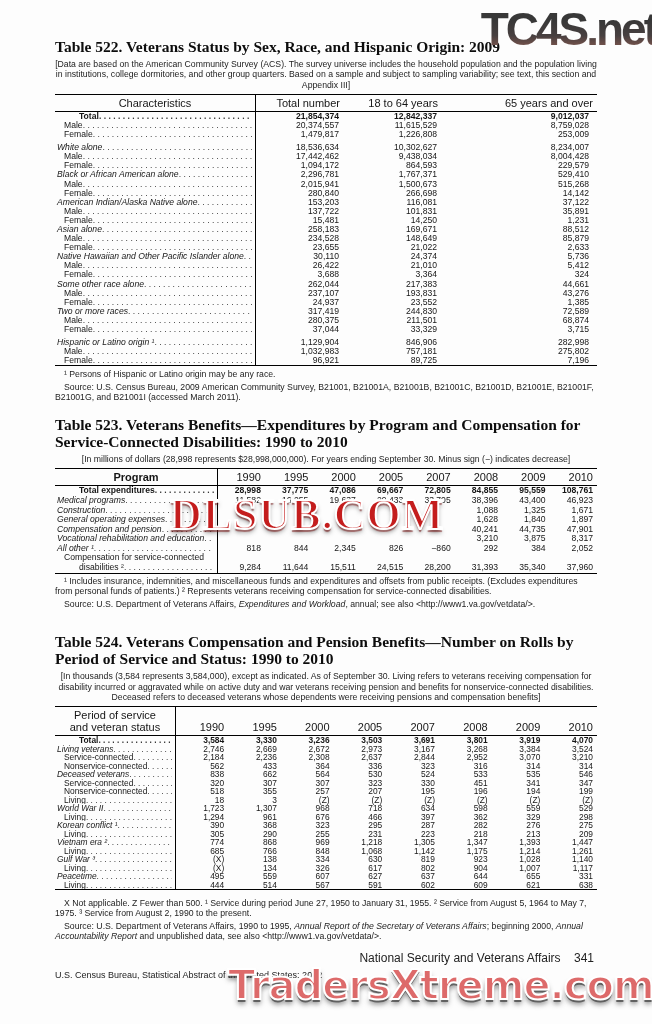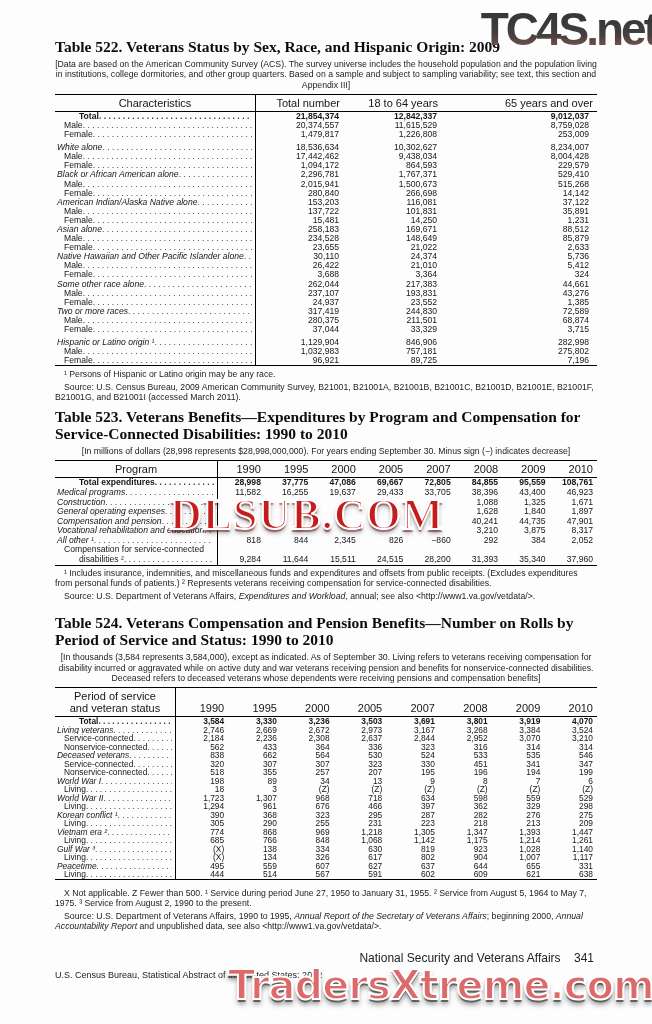--- a/index.html
+++ b/index.html
@@ -33,36 +33,36 @@
 
   .t522 tbody td{line-height:9.1px;}
   .t522 th:first-child{width:196px;}
   .t522 th:nth-child(2){width:84px;}
   .t522 th:nth-child(3){width:94px;}
   .t522 td.num{padding-right:5px;}
   .t522 tr td:nth-child(4).num{padding-right:8px;}
   .t522 th.hnum{padding-right:4px;}
 
   .t523 tbody td{line-height:9.6px;}
-  .t523 th:first-child{width:158px;}
+  .t523 th:first-child{width:158px;font-weight:bold;}
   .t523 td.num,.t523 th.hnum{padding-right:4px;}
 
   .t524 tbody td{line-height:8.5px;font-size:8.4px;}
   .t524 th:first-child{width:116px;}
   .t524 td.num,.t524 th.hnum{padding-right:4px;}
 
   
   .fn{font-size:8.7px;line-height:10.2px;margin:2.5px 0 0;text-indent:9px;color:#1c1c1c;}
   .fn .em{font-style:italic;}
   .mt8{margin-top:8px;}
 
   
   .sec{margin-bottom:5px;}
-  .sec523{margin-top:6px;}
-  .sec524{margin-top:13px;}
+  .sec523{margin-top:14px;}
+  .sec524{margin-top:24px;}
 
   
   .footer-head{position:absolute;top:951px;right:58px;font-size:12px;color:#222;
                font-family:"Liberation Sans",sans-serif;}
   .footer-head .pg{margin-left:10px;}
   .imprint{position:absolute;top:970px;left:55px;font-size:9px;color:#222;}
 
   
   .wm-top{position:absolute;top:2px;right:-4px;font-weight:700;font-size:46px;
           letter-spacing:-3px;transform:scaleY(1.02);
@@ -706,36 +706,20 @@
               <td class="num">257</td>
               <td class="num">207</td>
               <td class="num">195</td>
               <td class="num">196</td>
               <td class="num">194</td>
               <td class="num">199</td>
             </tr>
             <tr>
               <td class="lc">
                 <div class="lf">
-                  <span class="ind0">World War I</span>
-                  <span class="dots"></span>
-                </div>
-              </td>
-              <td class="num">198</td>
-              <td class="num">89</td>
-              <td class="num">34</td>
-              <td class="num">13</td>
-              <td class="num">9</td>
-              <td class="num">8</td>
-              <td class="num">7</td>
-              <td class="num">6</td>
-            </tr>
-            <tr>
-              <td class="lc">
-                <div class="lf">
                   <span class="ind1">Living</span>
                   <span class="dots"></span>
                 </div>
               </td>
               <td class="num">18</td>
               <td class="num">3</td>
               <td class="num">(Z)</td>
               <td class="num">(Z)</td>
               <td class="num">(Z)</td>
               <td class="num">(Z)</td>

